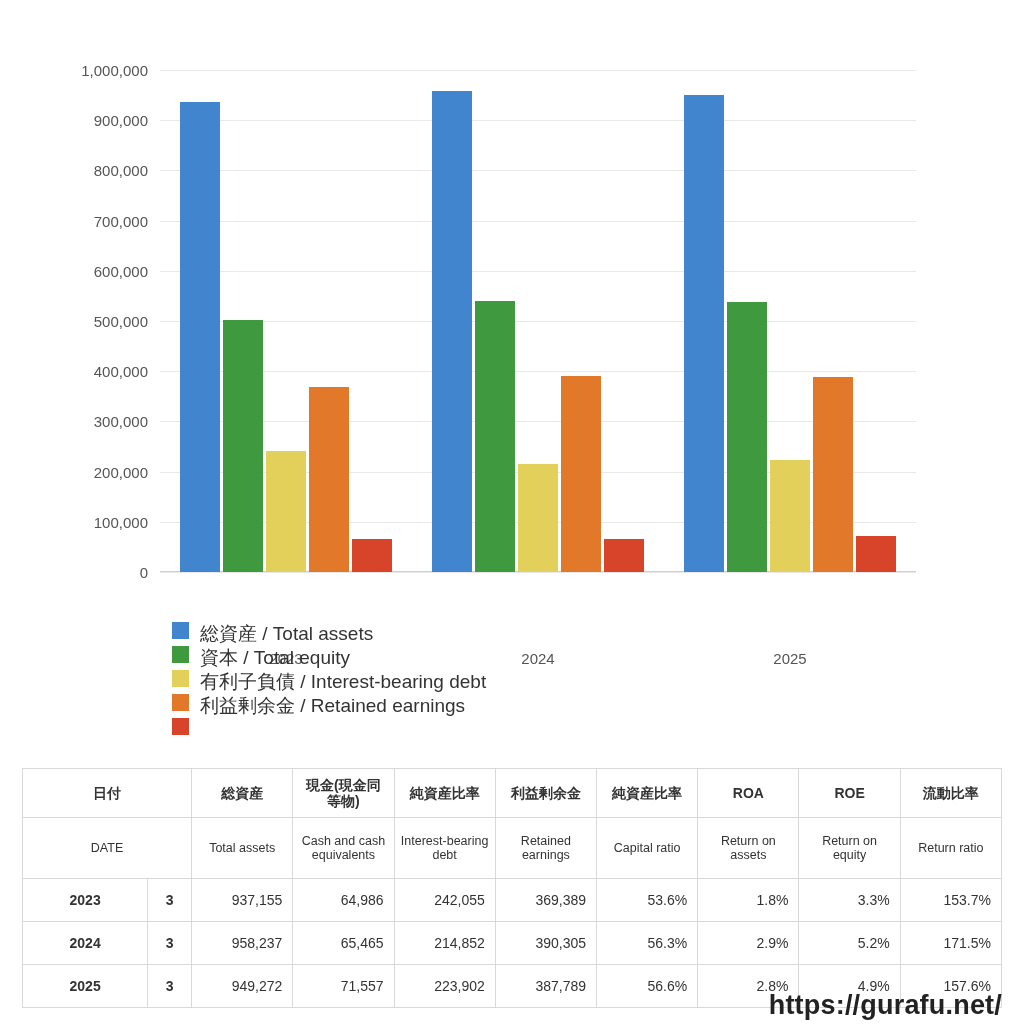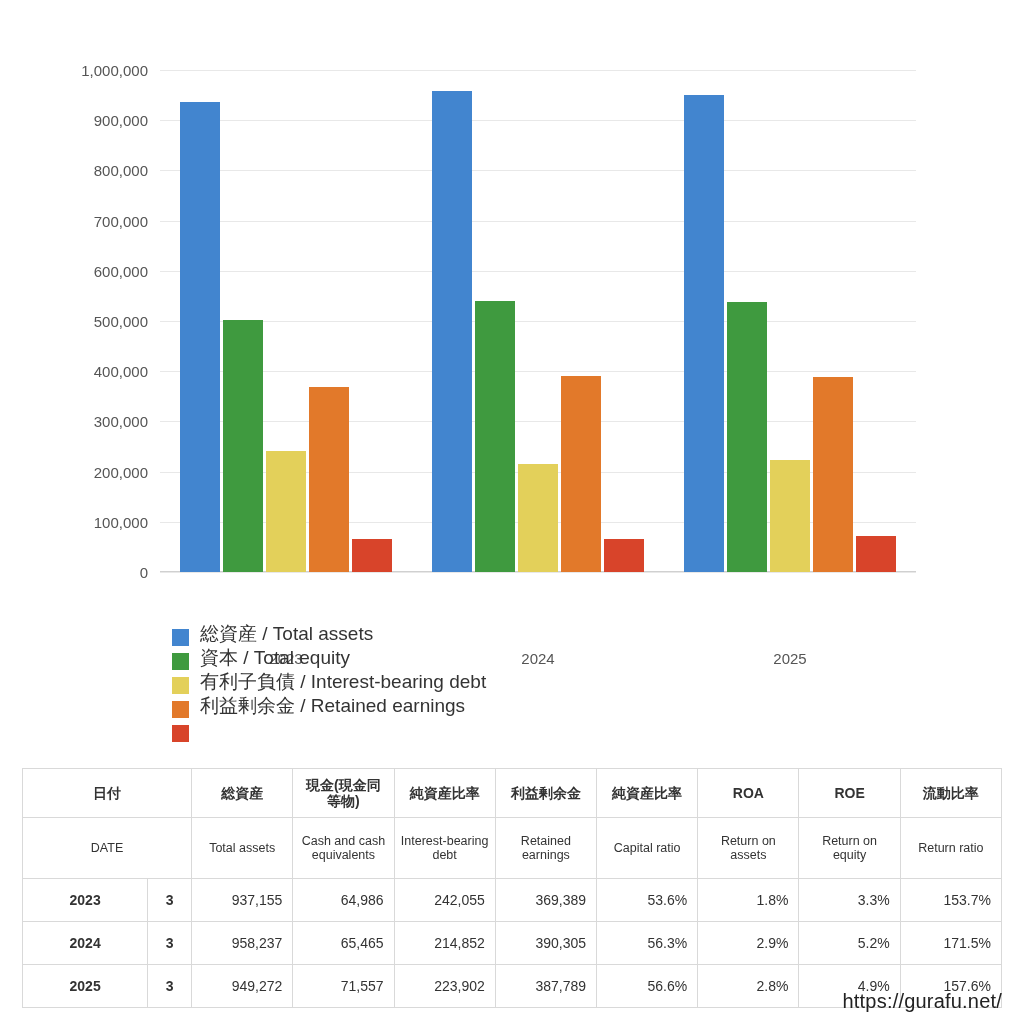--- a/index.html
+++ b/index.html
@@ -71,21 +71,21 @@
 
   
   #legend {
     position: absolute;
     left: 172px;
     top: 622px;
     width: 820px;
   }
   .legend-row {
     display: flex;
-    align-items: flex-end;
+    align-items: flex-start;
     height: 24px;
     margin-bottom: 0px;
   }
   .legend-swatch {
     width: 17px;
     height: 17px;
     margin-right: 11px;
     flex: none;
   }
   .legend-text {
@@ -125,22 +125,22 @@
   td.month { font-weight: bold; font-size: 15px; text-align: center; }
   col.c-date { width: 120px; }
   col.c-mon  { width: 42px; }
   col.c-std  { width: 97px; }
 
   
   #site-url {
     position: absolute;
     right: 22px;
     top: 990px;
-    font-size: 20px;
-    font-weight: normal;
+    font-size: 27px;
+    font-weight: bold;
     color: #222;
     letter-spacing: 0.2px;
   }
 </style>
 </head>
 <body>
 
 <div id="chart-area">
   <div class="plot" id="plot">
       <div class="gridline" style="top: 502px;"></div>

